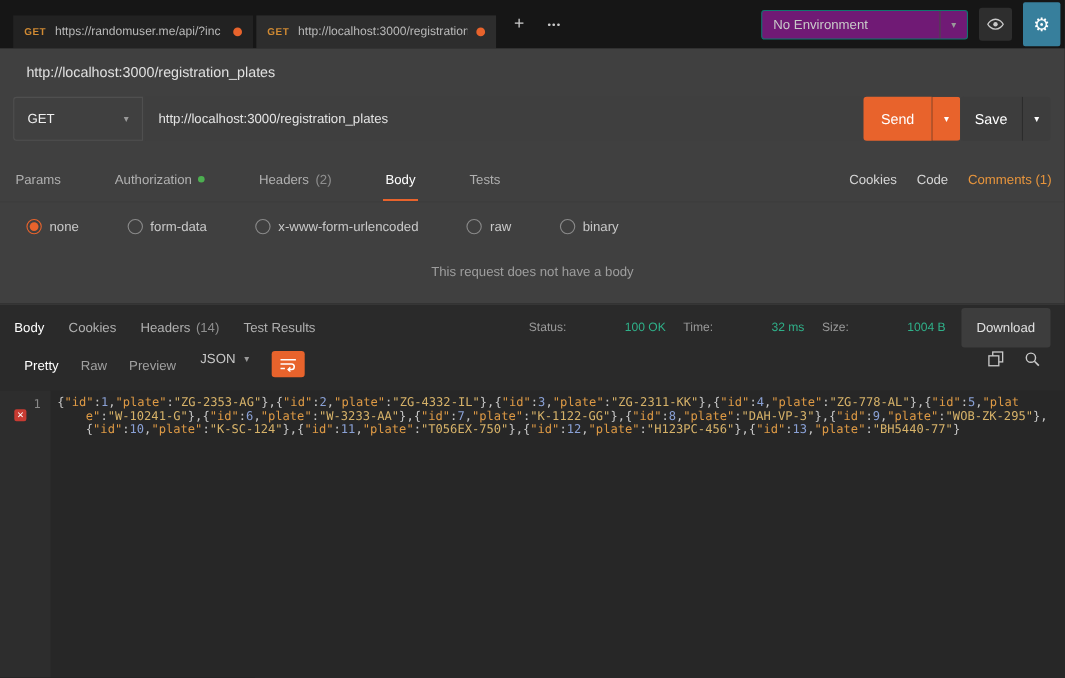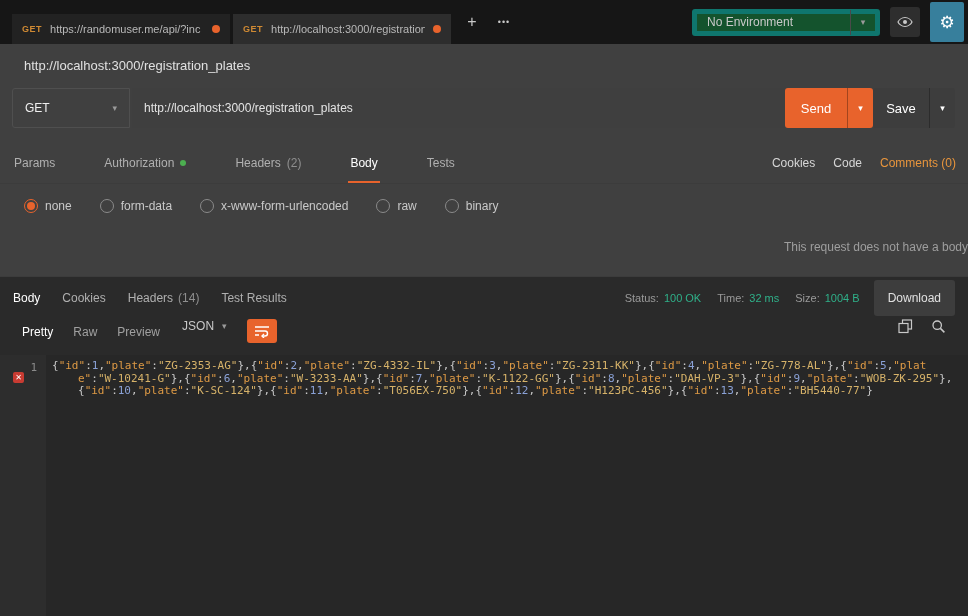--- a/index.html
+++ b/index.html
@@ -16,21 +16,21 @@
   .tab { width:218px; height:30px; background:#222222; display:flex; align-items:center;
          padding:0 10px; gap:8px; margin-right:3px; cursor:pointer; }
   .tab.active { background:#2d2d2d; }
   .tab .method { font-size:9px; font-weight:bold; color:#d08a33; letter-spacing:.5px; flex:none; }
   .tab .url { flex:1; font-size:11px; color:#b9b9b9; white-space:nowrap; overflow:hidden; }
   .tab .dot { width:8px; height:8px; border-radius:50%; background:#e8632c; flex:none; }
   .tab-btn { width:28px; height:30px; display:flex; align-items:center; justify-content:center;
              color:#c9c9c9; font-size:16px; margin-left:4px; cursor:pointer; }
   .tab-btn.more { font-size:9px; letter-spacing:1px; }
   .topbar-right { margin-left:auto; display:flex; align-items:center; gap:10px; padding-right:4px; }
-  .env-select { width:188px; height:27px; background:#14532d; border:5px solid #0f766e; border-radius:3px;
+  .env-select { width:188px; height:27px; background:#701a75; border:1px solid #0f766e; border-radius:3px;
                 display:flex; align-items:center; font-size:12px; color:#c9c9c9; cursor:pointer; }
   .env-select .label { flex:1; padding:0 10px; white-space:nowrap; overflow:hidden; }
   .env-select .sep { width:1px; height:25px; background:#4a4a4a; }
   .env-select .caret { width:24px; text-align:center; color:#9a9a9a; font-size:9px; }
   .icon-btn { width:30px; height:30px; background:#2e2e2e; border-radius:3px;
               display:flex; align-items:center; justify-content:center; cursor:pointer; }
   .gear-btn { width:34px; height:40px; background:#377f9c; border-radius:2px; color:#ffffff;
               display:flex; align-items:center; justify-content:center; font-size:17px; cursor:pointer; }
   
   .request-panel { background:#404040; flex:none; }
@@ -54,36 +54,36 @@
   .save .btn-caret { background:#3d3d3d; border-left:1px solid #2c2c2c; }
   .req-tabs { display:flex; align-items:center; height:42px; padding:0 12px; border-bottom:1px solid #3c3c3c; }
   .req-tab { height:100%; display:flex; align-items:center; padding:0 2px; margin-right:24px;
              font-size:12px; color:#b0b0b0; gap:6px; cursor:pointer; }
   .req-tab.active { color:#ffffff; box-shadow:inset 0 -2px 0 #e8632c; }
   .count { color:#8f8f8f; }
   .auth-dot { width:6px; height:6px; border-radius:50%; background:#4caf50; }
   .req-links { margin-left:auto; display:flex; align-items:center; gap:18px; font-size:12px; }
   .link { color:#d6d6d6; cursor:pointer; }
   .link.comments { color:#e8953c; }
-  .body-modes { display:flex; align-items:center; gap:28px; height:44px; padding:0 24px; }
+  .body-modes { display:flex; align-items:center; gap:44px; height:44px; padding:0 24px; }
   .mode { display:flex; align-items:center; gap:7px; font-size:12px; color:#c9c9c9; cursor:pointer; }
   .radio { width:14px; height:14px; border-radius:50%; border:1px solid #8a8a8a; position:relative; flex:none; }
   .mode.selected .radio { border-color:#e8632c; }
   .mode.selected .radio::after { content:""; position:absolute; left:2px; top:2px; right:2px; bottom:2px;
                                  border-radius:50%; background:#e8632c; }
-  .empty-msg { text-align:right; font-size:12px; color:#9e9e9e; padding:12px 0 22px; }
+  .empty-msg { text-align:center; font-size:12px; color:#9e9e9e; padding:12px 0 22px; }
   
   .response-panel { background:#2a2a2a; border-top:1px solid #3c3c3c; display:flex;
                     flex-direction:column; flex:1; min-height:0; }
   .resp-header { display:flex; align-items:center; height:42px; padding:0 13px; flex:none; }
   .resp-tab { margin-right:22px; font-size:12px; color:#b0b0b0; cursor:pointer;
               display:flex; align-items:center; gap:5px; }
   .resp-tab.active { color:#ffffff; }
   .resp-meta { margin-left:auto; display:flex; align-items:center; gap:16px; font-size:11px; }
-  .meta-item { display:flex; align-items:center; }
+  .meta-item { display:flex; align-items:center;gap:48px; }
   .meta-label { color:#9a9a9a; }
   .meta-value { color:#2fb089; margin-left:5px; }
   .download-btn { height:36px; padding:0 14px; background:#3d3d3d; border-radius:3px; color:#e0e0e0;
                   font-size:12px; display:flex; align-items:center; margin-left:14px; cursor:pointer; }
   .resp-toolbar { display:flex; align-items:flex-start; height:36px; padding:0 12px; flex:none; }
   .view-tab { padding:0 10px; font-size:12px; color:#a0a0a0; cursor:pointer; height:26px;
               display:flex; align-items:center; }
   .view-tab.active { color:#ffffff; }
   .format-select { display:flex; align-items:center; gap:8px; font-size:12px; color:#c9c9c9;
                    padding:0 12px; cursor:pointer; }
@@ -181,21 +181,21 @@
         <div class="req-tab active">
           <span>Body</span>
         </div>
         <div class="req-tab">
           <span>Tests</span>
         </div>
       </div>
     <div class="req-links">
       <span class="link">Cookies</span>
       <span class="link">Code</span>
-      <span class="link comments">Comments (0)</span>
+      <span class="link comments">Comments (1)</span>
     </div>
   </div>
 
   <div class="body-modes" id="body-modes">
       <div class="mode selected">
         <span class="radio"></span>
         <span>none</span>
       </div>
       <div class="mode">
         <span class="radio"></span>

